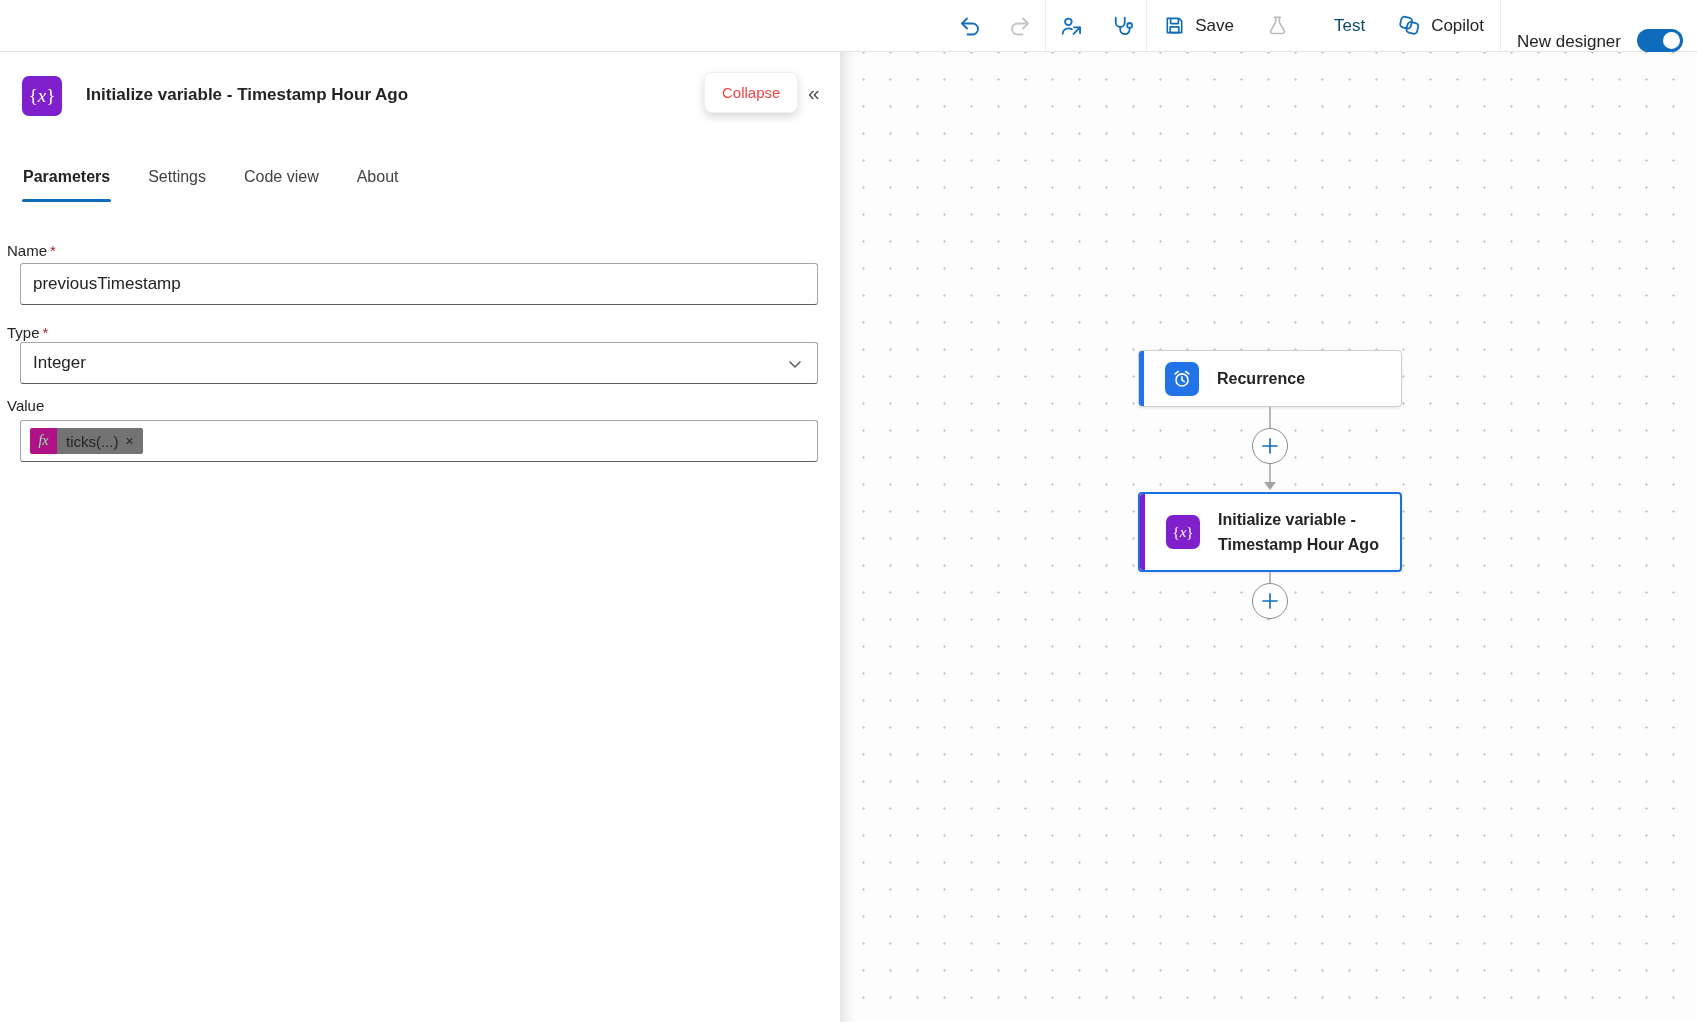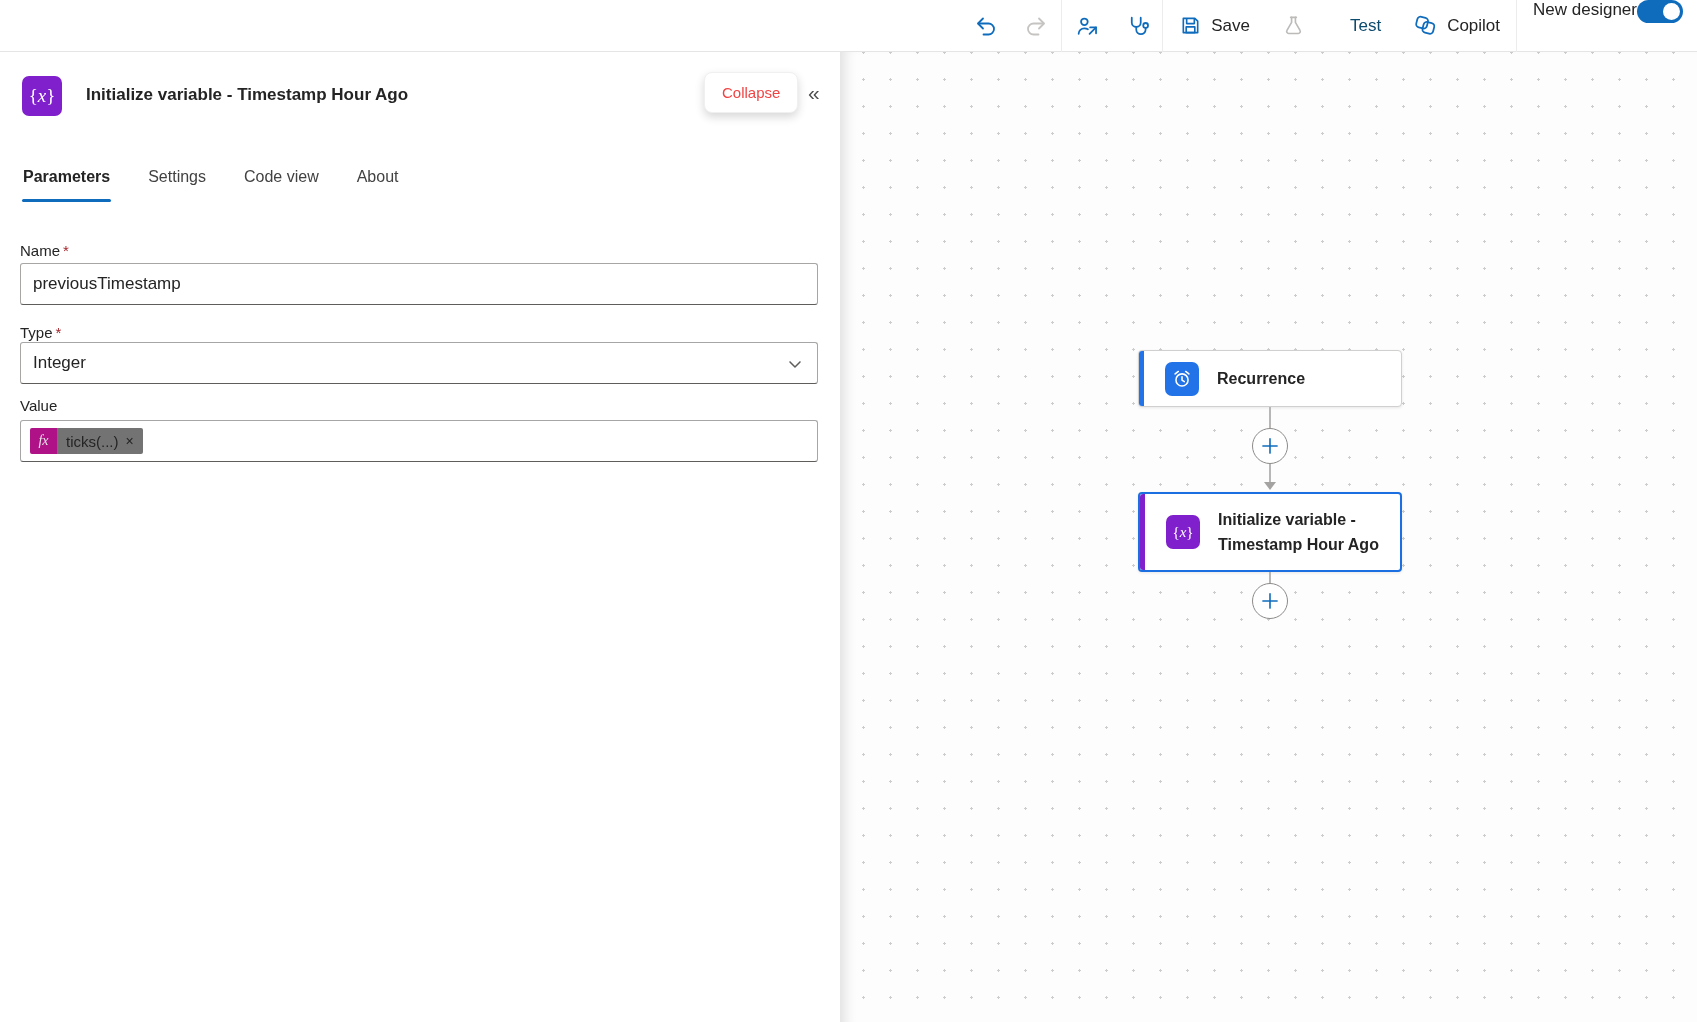--- a/index.html
+++ b/index.html
@@ -12,21 +12,21 @@
   .tb-left { display:flex; align-items:center; height:100%; }
   .back-btn { display:flex; align-items:center; gap:8px; padding:0 20px 0 22px; height:100%; cursor:pointer; }
   .back-btn .lbl { font-size:17px; color:#242424; }
   .tb-divider { width:1px; height:52px; background:#ececec; }
   .tb-title { font-size:17px; color:#242424; padding:0 16px; white-space:nowrap; }
   .tb-right { margin-left:auto; display:flex; align-items:center; height:100%; }
   .tb-icon-btn { width:50px; height:52px; display:flex; align-items:center; justify-content:center; cursor:pointer; }
   .tb-text-btn { display:flex; align-items:center; gap:9px; padding:0 16px; height:52px; cursor:pointer; font-size:17px; }
   .tb-text-btn .lbl { color:#242424; }
   .tb-text-btn.disabled .lbl { color:#0c4a6e;margin-left:36px; }
-  .newdesigner { display:flex; align-items:flex-start; gap:0; padding:0 14px 0 16px; height:52px; }
+  .newdesigner { display:flex; align-items:flex-end; gap:16px; padding:0 14px 0 16px; height:52px; }
   .newdesigner .lbl { font-size:17px; color:#242424; }
   .toggle { width:46px; height:23px; border-radius:12px; background:#0f6cbd; position:relative; cursor:pointer; flex:0 0 auto; }
   .toggle .knob { position:absolute; right:3px; top:3px; width:17px; height:17px; border-radius:50%; background:#fff; }
 
   
   .panel { position:absolute; left:0; top:52px; width:840px; bottom:0; background:#fff; z-index:10; }
   .action-icon { position:absolute; left:22px; top:24px; width:40px; height:40px; border-radius:7px;
     background:#7f20cc; color:#fff; display:flex; align-items:center; justify-content:center;
     font-size:19px; font-family:"Liberation Serif","DejaVu Serif",serif; }
   .action-icon .ital { font-style:italic; }
@@ -34,31 +34,31 @@
   .collapse-tooltip { position:absolute; left:704px; top:20px; background:#fff; border:1px solid #f0f0f0;
     border-radius:8px; box-shadow:0 4px 10px rgba(0,0,0,.16); padding:11px 17px; font-size:15px; color:#ef4444; z-index:40; }
   .panel-collapse { position:absolute; left:804px; top:26px; font-size:21px; color:#4f4f4f; cursor:pointer; line-height:1; padding:4px; }
 
   .tabs { position:absolute; left:22px; top:114px; display:flex; gap:36px; font-size:16px; color:#424242; }
   .tab { position:relative; padding:2px 1px 16px; cursor:pointer; }
   .tab.active { font-weight:700; color:#242424; }
   .tab.active::after { content:""; position:absolute; left:0; right:0; bottom:0; height:3px;
     border-radius:2px; background:#0f6cbd; }
 
-  .fld-label { position:absolute; left:20px; font-size:15px; color:#242424; }
+  .fld-label { position:absolute; left:7px; font-size:15px; color:#242424; }
   .req { color:#a4262c; margin-left:3px; }
   .txt-input, .select-box, .value-box { position:absolute; left:20px; width:798px; height:42px;
     border:1px solid #a8a6a4; border-bottom-color:#5f5d5b; border-radius:3px; background:#fff;
     font-size:17px; color:#242424; }
   .txt-input { padding:0 12px; outline:none; font-family:inherit; }
   .select-box { display:flex; align-items:center; padding:0 12px; cursor:pointer; }
   .select-box .chev { position:absolute; right:12px; top:11px; }
   .value-box { display:flex; align-items:center; padding:0 9px; }
   .token { display:inline-flex; align-items:stretch; height:26px; cursor:pointer; }
-  .token .fx-badge { width:27px; background:#ae1286; color:#e5e5e5; border-radius:2px 0 0 2px;
+  .token .fx-badge { width:27px; background:#ae1286; color:#86efac; border-radius:2px 0 0 2px;
     display:flex; align-items:center; justify-content:center;
     font-family:"Liberation Serif","DejaVu Serif",serif; font-style:italic; font-size:14px; }
   .token .tk-body { background:#737373; border-radius:0 2px 2px 0; display:flex; align-items:center;
     padding:0 9px; font-size:15px; color:#242424; gap:7px; }
   .token .tk-x { font-size:14px; color:#242424; cursor:pointer; }
 
   
   .canvas { position:absolute; left:840px; top:52px; right:0; bottom:0; background-color:#fdfdfd;
     background-image:radial-gradient(circle,#cdcdcd 1.3px,transparent 1.4px);
     background-size:27px 27px; background-position:10px 14px;

